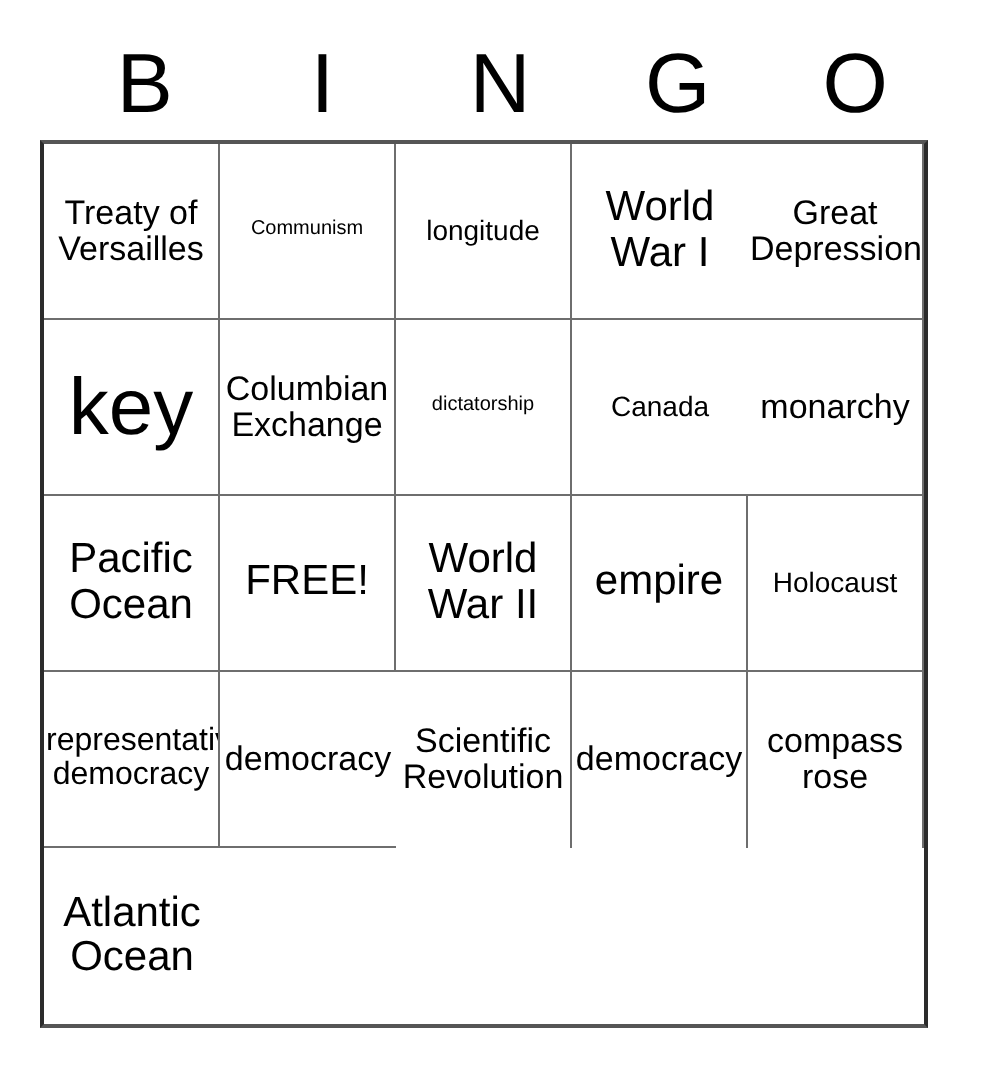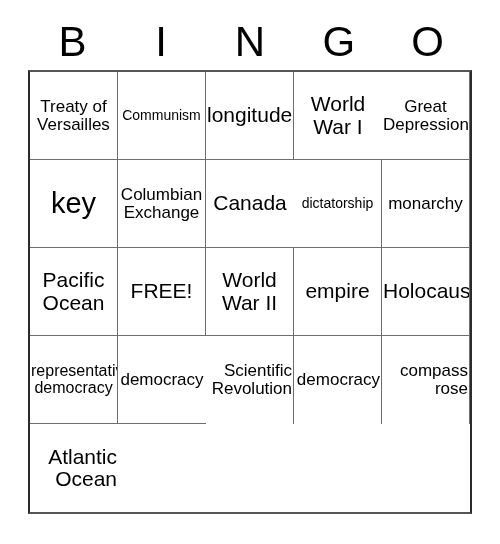--- a/index.html
+++ b/index.html
@@ -42,21 +42,21 @@
     font-weight: 400;
     line-height: 1;
     letter-spacing: 0;
     color: #000000;
     user-select: none;
   }
 
   
   #bingo-grid {
     position: absolute;
-    left: 28px;
+    left: 20px;
     top: 70px;
     width: 444px;
     height: 444px;
     box-sizing: border-box;
     border-top: 2px solid #555555;
     border-left: 2px solid #2b2b2b;
     border-right: 2px solid #2b2b2b;
     border-bottom: 2px solid #555555;
     display: grid;
     grid-template-columns: repeat(5, 1fr);
@@ -70,36 +70,36 @@
     border-bottom: 1px solid #6e6e6e;
     display: flex;
     align-items: center;
     justify-content: center;
     text-align: center;
     padding: 1px 1px;
     overflow: hidden;
     background: #ffffff;
   }
   .cell.col-last { border-right: none; }
-  .cell.row-last { border-bottom: none; text-align: right; }
+  .cell.row-last { border-bottom: none; }
 
   .cell-text {
     display: block;
     width: 100%;
     line-height: 1.05;
     word-break: normal;
     white-space: pre-line;
   }
 
   
-  .fs-xxl .cell-text { font-size: 29px; }
+  .fs-xxl .cell-text { font-size: 40px; }
   .fs-xl  .cell-text { font-size: 21px; }
-  .fs-lg  .cell-text { font-size: 21px; }
+  .fs-lg  .cell-text { font-size: 14px; }
   .fs-md  .cell-text { font-size: 17px; }
-  .fs-sm  .cell-text { font-size: 14px; }
+  .fs-sm  .cell-text { font-size: 10px; }
   .fs-xs  .cell-text { font-size: 16px; }
 </style>
 </head>
 <body>
 
 <div id="card">
 
   <div id="bingo-header">
     <div class="header-letter">
       <span>B</span>
@@ -137,25 +137,25 @@
         <span class="cell-text">Great
 Depression</span>
       </div>
       <div class="cell fs-xxl">
         <span class="cell-text">key</span>
       </div>
       <div class="cell fs-md">
         <span class="cell-text">Columbian
 Exchange</span>
       </div>
+      <div class="cell fs-sm">
+        <span class="cell-text">dictatorship</span>
+      </div>
       <div class="cell fs-lg col-last">
         <span class="cell-text">Canada</span>
-      </div>
-      <div class="cell fs-sm">
-        <span class="cell-text">dictatorship</span>
       </div>
       <div class="cell fs-md">
         <span class="cell-text">monarchy</span>
       </div>
       <div class="cell fs-xl">
         <span class="cell-text">Pacific
 Ocean</span>
       </div>
       <div class="cell fs-xl">
         <span class="cell-text">FREE!</span>

